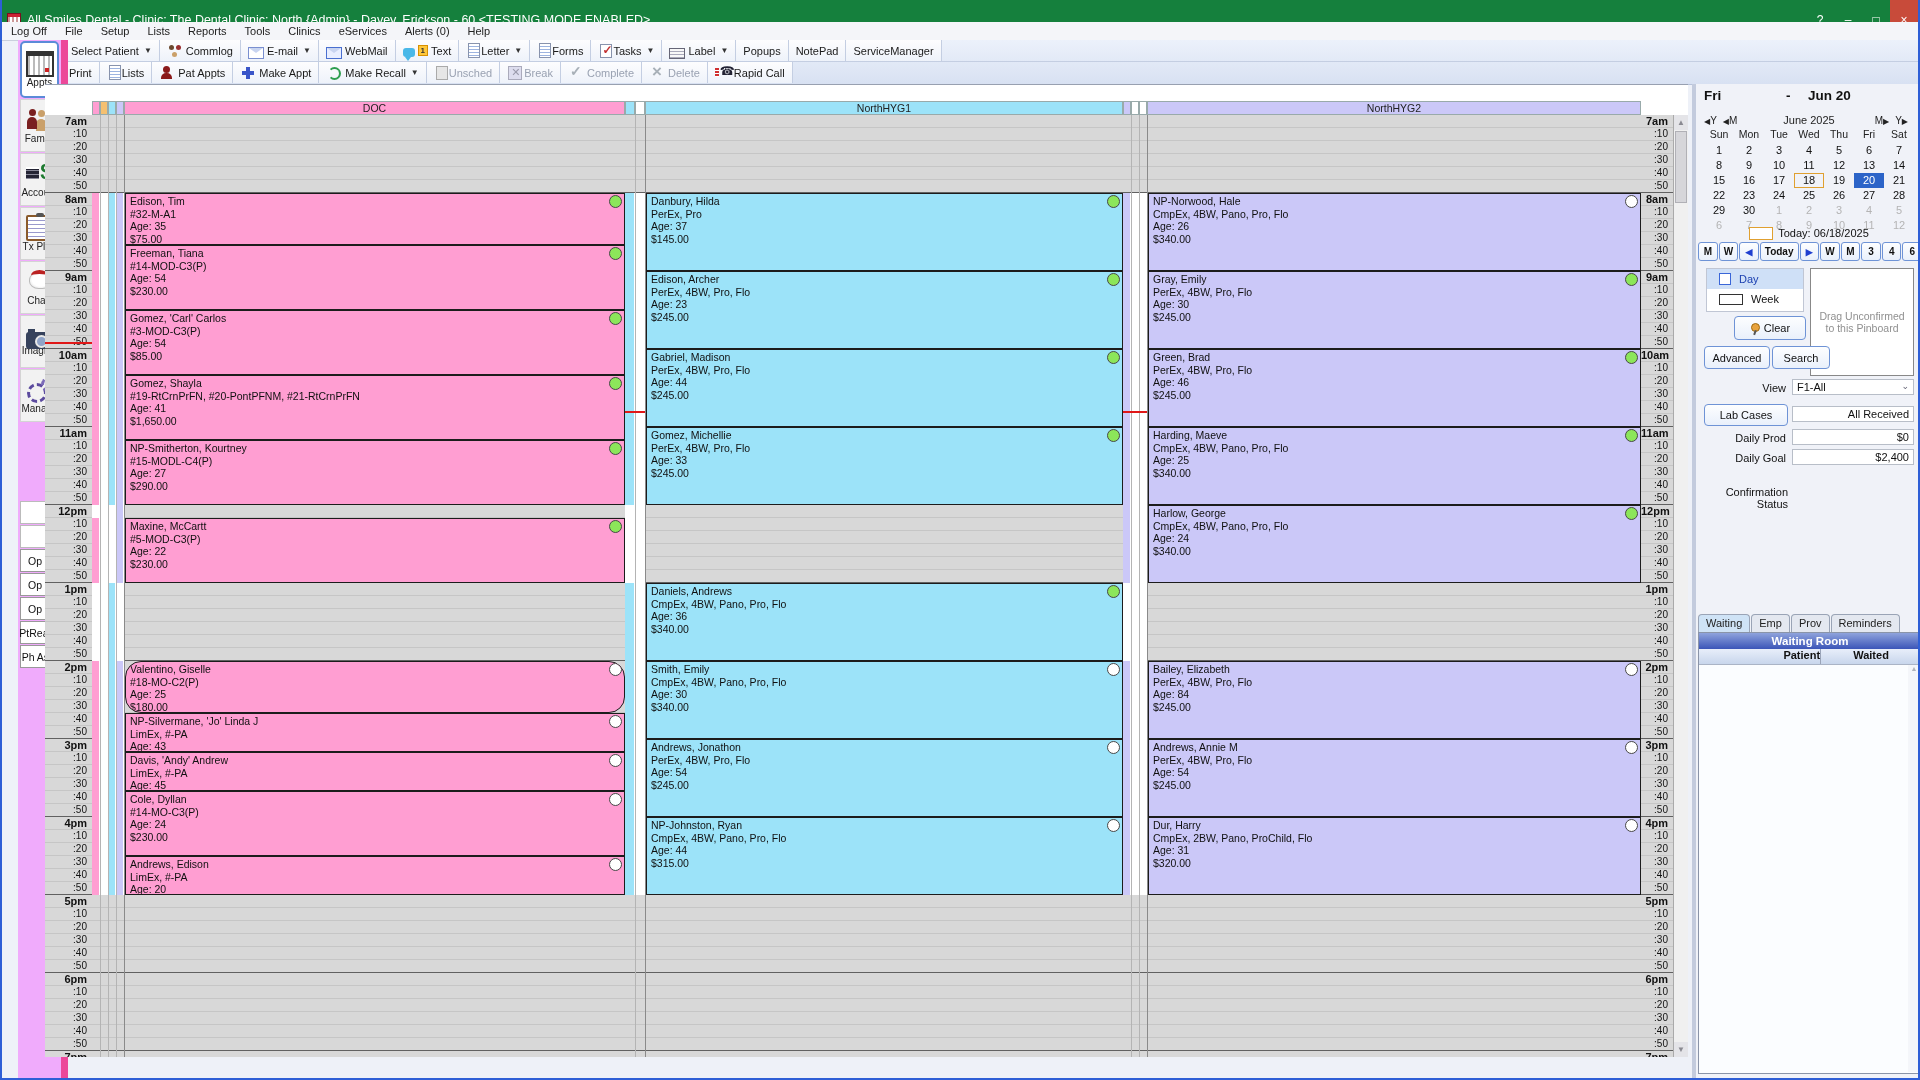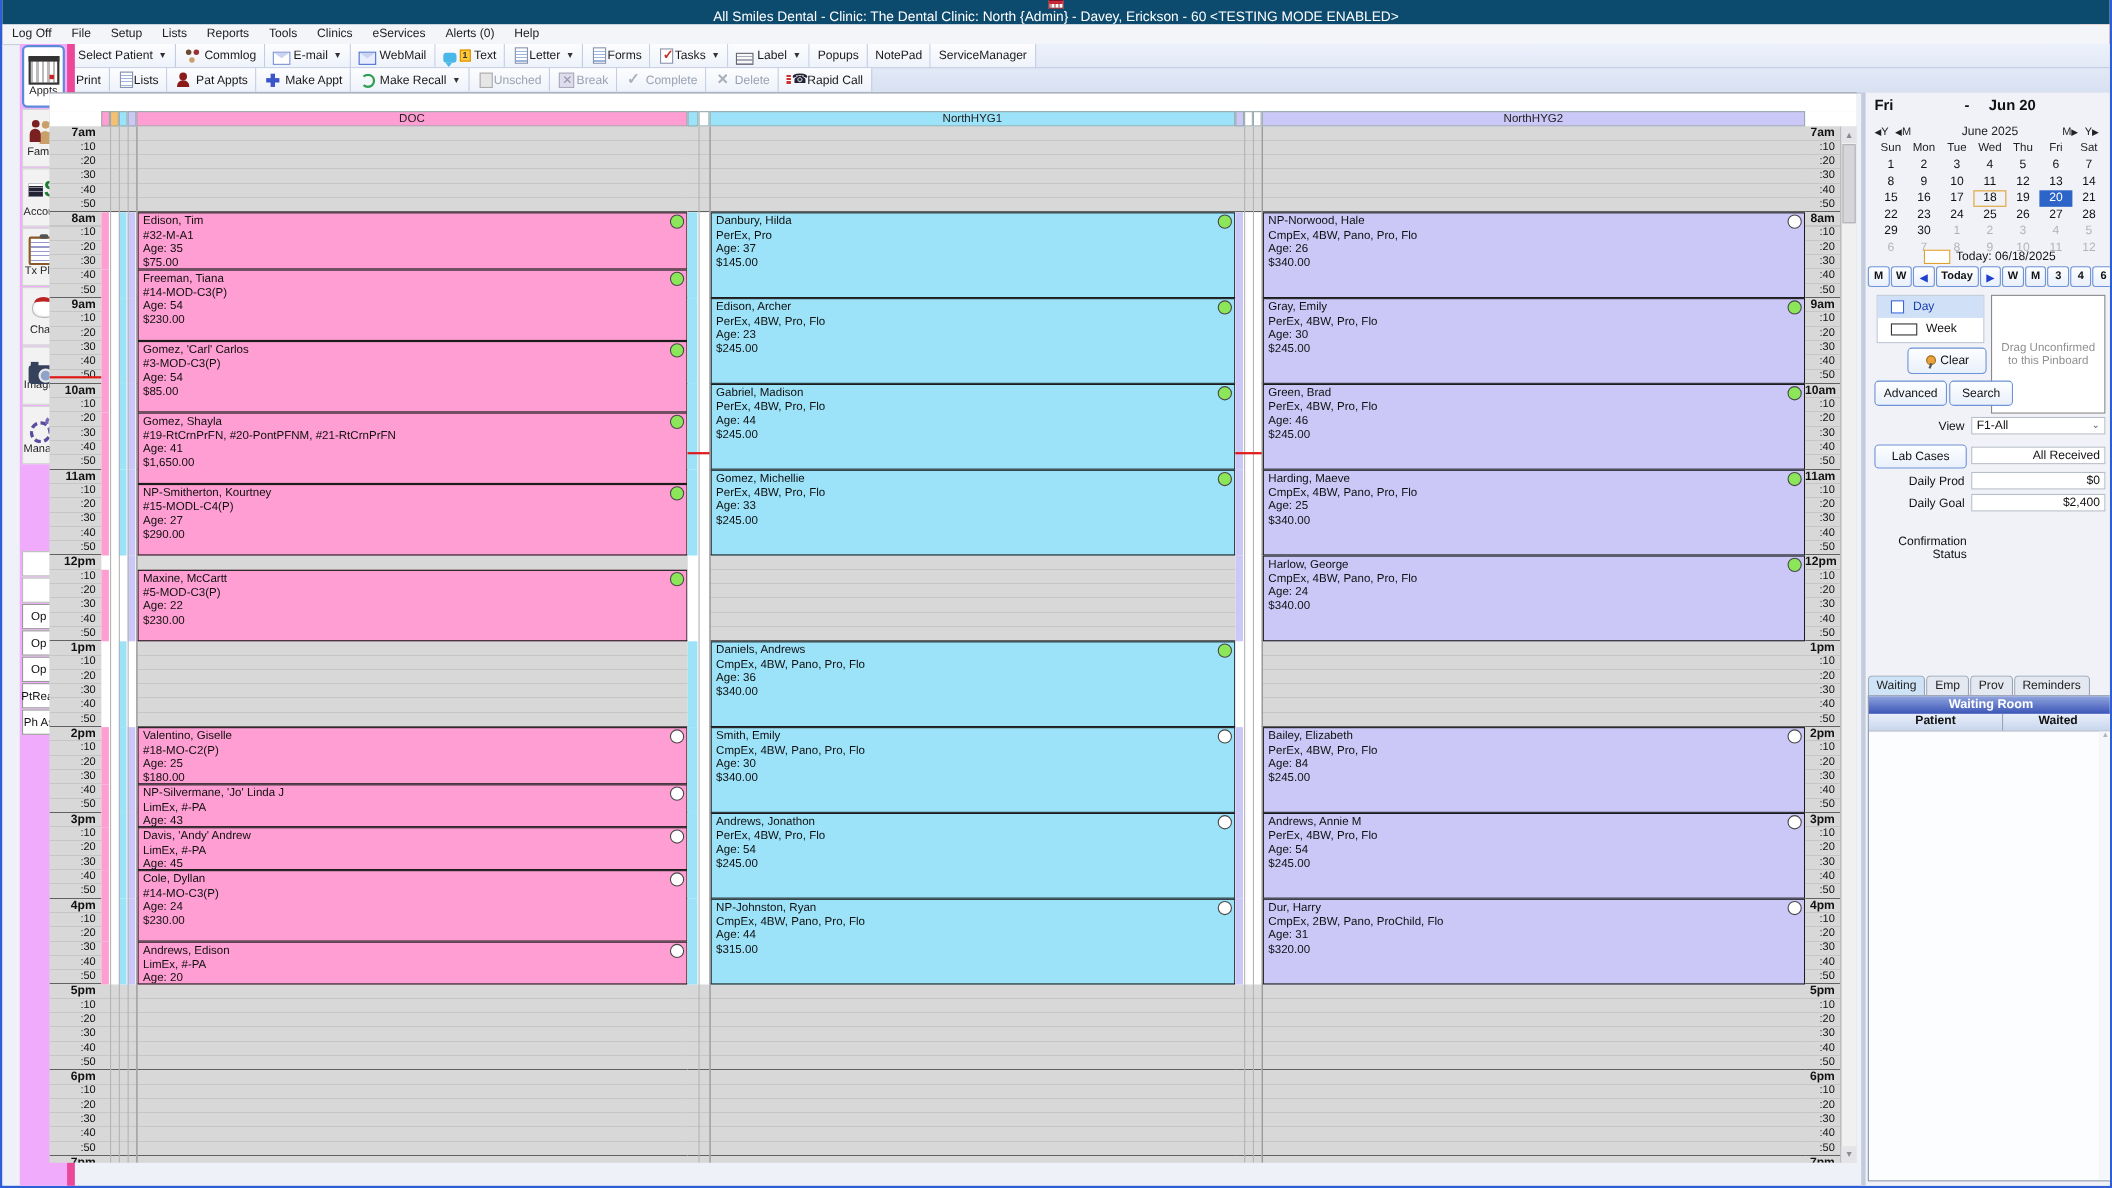--- a/index.html
+++ b/index.html
@@ -1,20 +1,20 @@
 <!DOCTYPE html>
 <html><head>
 <meta charset="utf-8">
 <style>
   html,body{margin:0;padding:0;background:#c8cdd8;font-family:"Liberation Sans",sans-serif;}
   #stage{position:relative;width:1920px;height:1080px;background:#eef1f8;overflow:hidden;
          border-left:2px solid #2e5ed6;border-right:2px solid #2e5ed6;border-bottom:2px solid #2e5ed6;box-sizing:border-box;}
   
-  #titlebar{position:absolute;left:0;top:0;width:100%;height:40px;background:#0c4a6e;color:#fff;
-            display:flex;align-items:center;font-size:12.5px;flex-direction:column;}
+  #titlebar{position:absolute;left:0;top:0;width:100%;height:40px;background:#15803d;color:#fff;
+            display:flex;align-items:center;font-size:12.5px;}
   #titleicon{width:12px;height:12px;margin:0 6px 0 5px;background:#fff;border:1px solid #7a1020;
              background-image:linear-gradient(#c23 0 3px,transparent 3px),
              repeating-linear-gradient(to right,#c99 0 2px,#fff 2px 4px);}
   .wbtns{margin-left:auto;display:flex;align-items:center;height:100%;}
   .wbtn{width:28px;height:100%;display:flex;align-items:center;justify-content:center;color:#fff;font-size:12px;}
   
   #menubar{position:absolute;left:0;top:22px;width:100%;height:18px;background:#f4f5f9;border-bottom:1px solid #c9cfdd;
            display:flex;align-items:center;font-size:11px;color:#222;}
   .menu-item{padding:0 9px;line-height:18px;}
   
@@ -149,21 +149,21 @@
   .citem{font-size:11px;color:#a0a0a0;line-height:13.4px;padding-left:3px;}
   #conf-sb{position:absolute;right:0;top:0;width:12px;height:100%;background:#ececec;border-left:1px solid #ccc;box-sizing:border-box;}
   #conf-sb div{position:absolute;left:0;width:100%;font-size:7px;color:#aaa;text-align:center;}
   
   #wrtabs{position:absolute;left:2px;top:530px;width:224px;display:flex;gap:1px;font-size:11px;}
   .wtab{border:1px solid #9aa4b6;border-bottom:none;border-radius:4px 4px 0 0;padding:2px 7px 3px;background:#e4e8f0;color:#222;}
   .wtab.on{background:#cfe3f6;font-weight:normal;}
   #waitroom{position:absolute;left:2px;top:548px;width:224px;height:442px;border:1px solid #8a94a8;background:#fbfdff;box-sizing:border-box;}
   #wrhead{height:16px;background:linear-gradient(#8fa3dc,#3b55b8);color:#fff;font-weight:bold;font-size:11.5px;text-align:center;line-height:16px;}
   #wrcols{height:15px;background:linear-gradient(#e8eefa,#c8d6ec);display:flex;font-size:11px;font-weight:bold;color:#111;border-bottom:1px solid #aab4c6;}
-  #wrcols .c1{width:55%;text-align:center;border-right:1px solid #9aa4b8;box-sizing:border-box;}
+  #wrcols .c1{width:55%;text-align:right;border-right:1px solid #9aa4b8;box-sizing:border-box;}
   #wrcols .c2{flex:1;text-align:center;}
   #wr-sb{position:absolute;right:1px;top:32px;width:12px;bottom:1px;background:#f4f6fa;}
   #wr-sb div{font-size:7px;color:#b0b4bc;text-align:center;}
 </style>
 </head>
 <body>
 
 <div id="stage">
 
   <div id="titlebar">
@@ -555,21 +555,21 @@
           <div>$290.00</div>
           <span class="status green"></span>
         </div>
         <div class="appt" style="top: 403px; height: 65px; background: rgb(255, 158, 210);">
           <div>Maxine, McCartt</div>
           <div>#5-MOD-C3(P)</div>
           <div>Age: 22</div>
           <div>$230.00</div>
           <span class="status green"></span>
         </div>
-        <div class="appt" style="top: 546px; height: 52px; background: rgb(255, 158, 210);">
+        <div class="appt" style="top: 546px; height: 52px; background: rgb(255, 158, 210); border-radius: 16px;">
           <div>Valentino, Giselle</div>
           <div>#18-MO-C2(P)</div>
           <div>Age: 25</div>
           <div>$180.00</div>
           <span class="status"></span>
         </div>
         <div class="appt" style="top: 598px; height: 39px; background: rgb(255, 158, 210);">
           <div>NP-Silvermane, 'Jo' Linda J</div>
           <div>LimEx, #-PA</div>
           <div>Age: 43</div>

